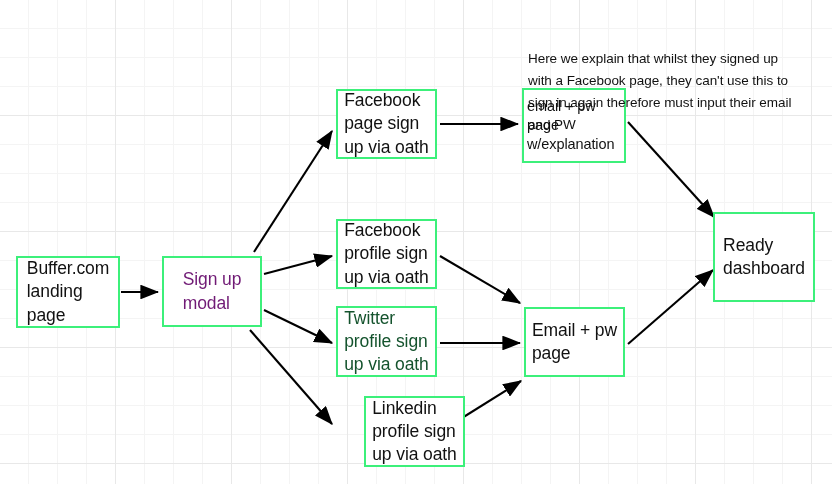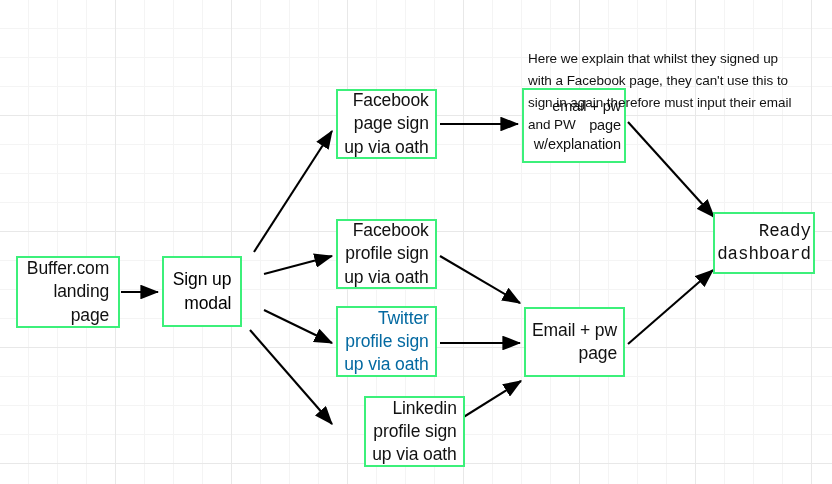--- a/index.html
+++ b/index.html
@@ -35,21 +35,21 @@
     pointer-events: none;
   }
   .node {
     position: absolute;
     box-sizing: border-box;
     border: 2px solid #3cf07a;
     background: #ffffff;
     display: flex;
     align-items: center;
     justify-content: center;
-    text-align: right;
+    text-align: left;
     color: #111111;
     line-height: 1.32;
     letter-spacing: -0.1px;
   }
   .node-label {
     display: block;
     white-space: pre-line;
     padding: 0 3px;
   }
   .t-lg { font-size: 17.5px; }
@@ -89,53 +89,53 @@
         <line x1="628" y1="344" x2="713" y2="270" marker-end="url(#arrowhead)"></line>
       </g>
   </svg>
 
   <div id="node-layer">
       <div class="node" style="left: 16px; top: 256px; width: 104px; height: 72px; border-color: rgb(60, 240, 122); background: rgb(255, 255, 255); color: rgb(17, 17, 17);">
         <span class="node-label t-lg">Buffer.com
 landing
 page</span>
       </div>
-      <div class="node" style="left: 162px; top: 256px; width: 80px; height: 71px; border-color: rgb(60, 240, 122); background: rgb(255, 255, 255); color: #000000;">
+      <div class="node" style="left: 162px; top: 256px; width: 100px; height: 71px; border-color: rgb(60, 240, 122); background: rgb(255, 255, 255); color: #701a75;">
         <span class="node-label t-lg">Sign up
 modal</span>
       </div>
       <div class="node" style="left: 336px; top: 89px; width: 101px; height: 70px; border-color: rgb(60, 240, 122); background: rgb(255, 255, 255); color: rgb(17, 17, 17);">
         <span class="node-label t-lg">Facebook
 page sign
 up via oath</span>
       </div>
       <div class="node" style="left: 522px; top: 88px; width: 104px; height: 75px; border-color: rgb(60, 240, 122); background: rgb(255, 255, 255); color: rgb(17, 17, 17);">
         <span class="node-label t-sm">email + pw page
 w/explanation</span>
       </div>
       <div class="node" style="left: 336px; top: 219px; width: 101px; height: 70px; border-color: rgb(60, 240, 122); background: rgb(255, 255, 255); color: rgb(17, 17, 17);">
         <span class="node-label t-lg">Facebook
 profile sign
 up via oath</span>
       </div>
-      <div class="node" style="left: 336px; top: 306px; width: 101px; height: 71px; border-color: rgb(60, 240, 122); background: rgb(255, 255, 255); color: #0369a1;">
+      <div class="node" style="left: 336px; top: 306px; width: 101px; height: 71px; border-color: rgb(60, 240, 122); background: rgb(255, 255, 255); color: #14532d;">
         <span class="node-label t-lg">Twitter
 profile sign
 up via oath</span>
       </div>
       <div class="node" style="left: 336px; top: 396px; width: 101px; height: 71px; border-color: rgb(60, 240, 122); background: rgb(255, 255, 255); color: rgb(17, 17, 17); margin-left: 28px;">
         <span class="node-label t-lg">Linkedin
 profile sign
 up via oath</span>
       </div>
       <div class="node" style="left: 524px; top: 307px; width: 101px; height: 70px; border-color: rgb(60, 240, 122); background: rgb(255, 255, 255); color: rgb(17, 17, 17);">
         <span class="node-label t-lg">Email + pw
 page</span>
       </div>
-      <div class="node" style="left: 713px; top: 212px; width: 102px; height: 62px; border-color: rgb(60, 240, 122); background: rgb(255, 255, 255); color: rgb(17, 17, 17); font-family: Liberation Mono, monospace;">
+      <div class="node" style="left: 713px; top: 212px; width: 102px; height: 90px; border-color: rgb(60, 240, 122); background: rgb(255, 255, 255); color: rgb(17, 17, 17);">
         <span class="node-label t-lg">Ready
 dashboard</span>
       </div>
     </div>
   <div id="annotation-layer">
       <div class="annotation" style="left: 528px; top: 8px; color: rgb(17, 17, 17);">Here we explain that whilst they signed up
 with a Facebook page, they can't use this to
 sign in again therefore must input their email
 and PW</div>
     </div>

